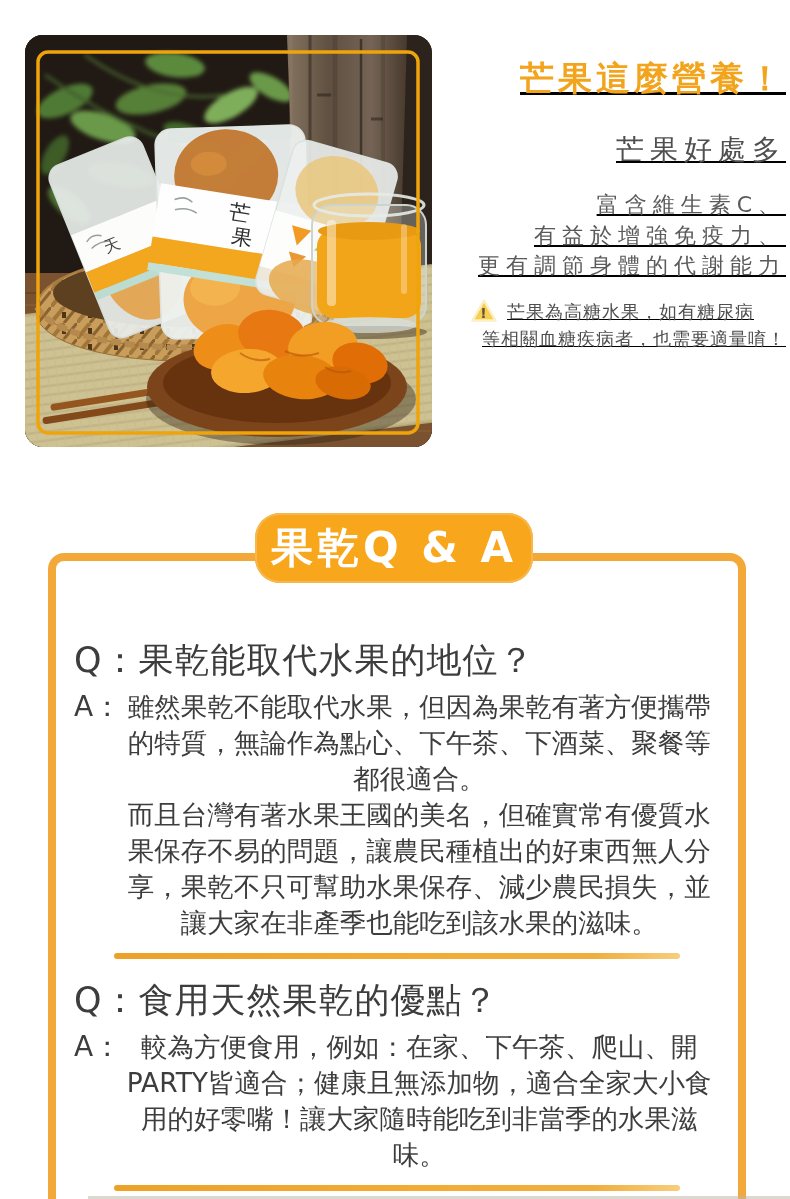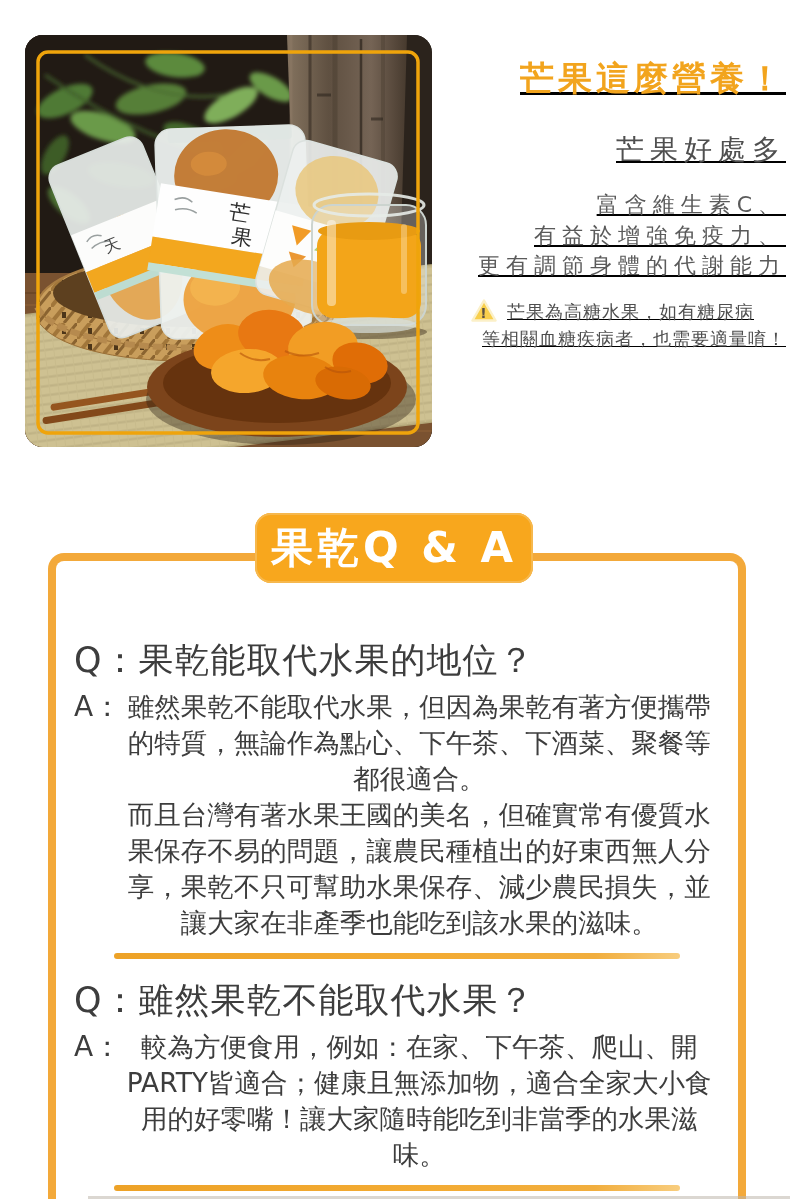--- a/index.html
+++ b/index.html
@@ -35,21 +35,21 @@
   .warning-icon{display:inline-flex;flex:0 0 auto;}
 
   
   .qa-box{
     position:absolute;left:48px;top:553px;width:698px;height:660px;
     border:8px solid #f3a93a;border-bottom:none;border-radius:16px 16px 0 0;
     box-sizing:border-box;padding:78px 0 0 18px;background:#fff;
   }
   .qa-badge{
     position:absolute;left:255px;top:513px;width:278px;height:70px;
-    background:#f8a71d;border-radius:16px;z-index:3;
+    background:#f8a71d;border-radius:25px;z-index:3;
     display:flex;align-items:center;justify-content:center;
     color:#ffffff;font-size:42px;font-weight:bold;letter-spacing:4px;
     box-shadow:0 0 0 2px #f6b84e inset;
   }
   .qa-q{font-size:35px;line-height:42px;color:#3d3d3d;font-weight:500;letter-spacing:1px;}
   .qa-a{display:flex;margin-top:8px;}
   .qa-a-label{flex:0 0 44px;font-size:28px;line-height:36px;color:#3d3d3d;font-weight:500;}
   .qa-a-text{width:596px;font-size:26.5px;line-height:36px;color:#3d3d3d;text-align:center;}
   .qa-a-text p{margin:0;}
   .qa-divider{
@@ -258,21 +258,21 @@
           <p>雖然果乾不能取代水果，但因為果乾有著方便攜帶的特質，無論作為點心、下午茶、下酒菜、聚餐等都很適合。</p>
           <p>而且台灣有著水果王國的美名，但確實常有優質水果保存不易的問題，讓農民種植出的好東西無人分享，果乾不只可幫助水果保存、減少農民損失，並讓大家在非產季也能吃到該水果的滋味。</p>
         </div>
       </div>
     </div>
 
     <div class="qa-divider"></div>
 
     <div class="qa-item">
       <div class="qa-q">
-        <span>Q：</span><span>雖然果乾不能取代水果？</span>
+        <span>Q：</span><span>食用天然果乾的優點？</span>
       </div>
       <div class="qa-a">
         <div class="qa-a-label">A：</div>
         <div class="qa-a-text">
           <p>較為方便食用，例如：在家、下午茶、爬山、開PARTY皆適合；健康且無添加物，適合全家大小食用的好零嘴！讓大家隨時能吃到非當季的水果滋味。</p>
         </div>
       </div>
     </div>
 
     <div class="qa-divider"></div>

